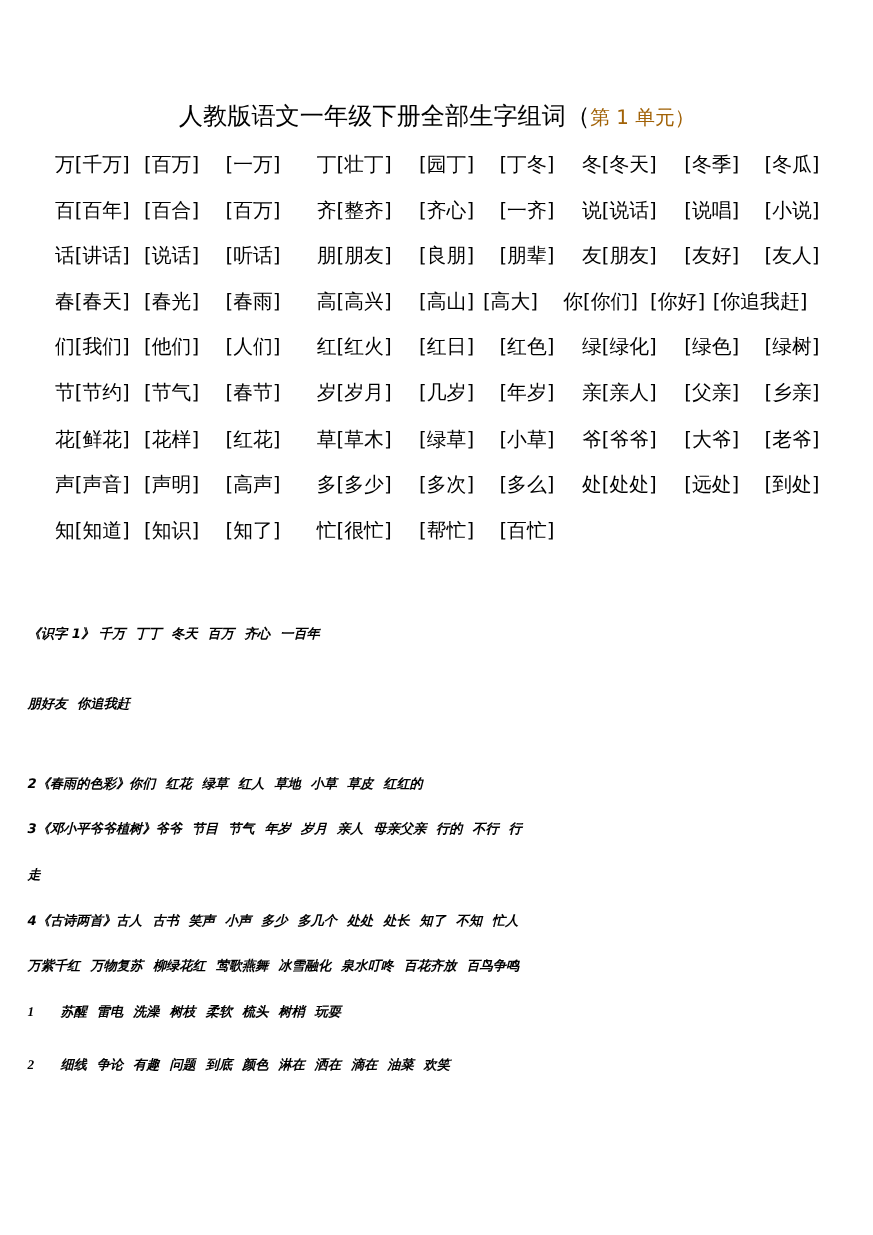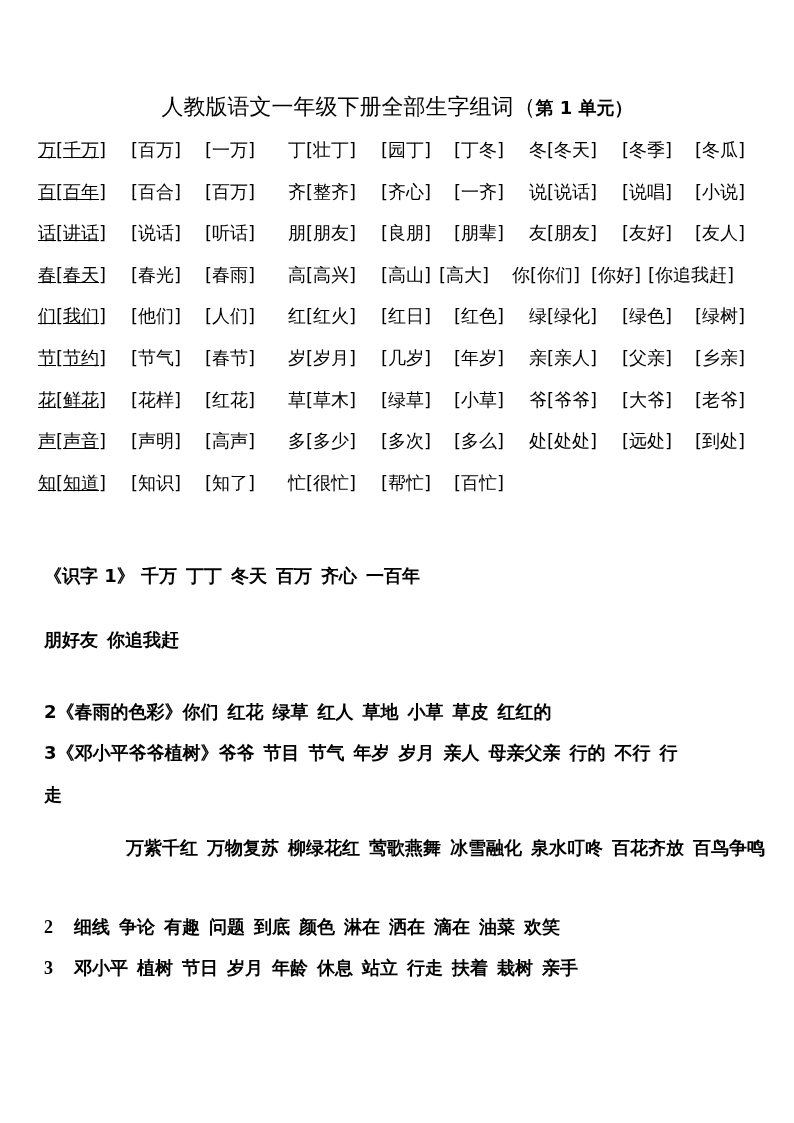--- a/index.html
+++ b/index.html
@@ -19,63 +19,64 @@
       position: absolute;
       left: 0;
       top: 92px;
       width: 794px;
       text-align: center;
       font-size: 22px;
       line-height: 30px;
       letter-spacing: 0px;
     }
     .title .accent {
-      color: #000000;
-      font-weight: bold;
+      color: #a16207;
+      font-weight: normal;
       font-size: 18px;
     }
     .grid {
       position: absolute;
       left: 38px;
       top: 135px;
       width: 720px;
     }
     .grid-row {
       height: 41.6px;
       position: relative;
       font-size: 18px;
       line-height: 30px;
       white-space: nowrap;
     }
     .cell {
       position: absolute;
       top: 0;
     }
-    .c0 { left: 0px; text-decoration: underline; }
+    .c0 { left: 12px; }
     .c1 { left: 93px; }
     .c2 { left: 167px; }
     .c3 { left: 250px; }
     .c4 { left: 343px; }
     .c5 { left: 416px; }
     .c6 { left: 491px; }
     .c7 { left: 584px; }
     .c8 { left: 657px; }
     
     .tight .c5 { left: 401px; }
     .tight .c6 { left: 474px; }
     .tight .c7 { left: 553px; }
     .tight .c8 { left: 610px; }
 
     .section {
       position: absolute;
-      left: 44px;
+      left: 25px;
       width: 730px;
-      font-size: 18px;
+      font-size: 12px;
       line-height: 30px;
       white-space: nowrap;
+      font-style: italic;
     }
     .bold { font-weight: bold; }
     .w { margin-right: 9px; }
     .sub-num {
       display: inline-block;
       width: 30px;
       font-family: "Liberation Serif", "DejaVu Serif", serif;
       font-weight: bold;
     }
   </style>
@@ -203,21 +204,24 @@
 <div class="section bold" style="top:738px;">
   <div>
     <span>3《邓小平爷爷植树》</span><span><span class="w">爷爷</span><span class="w">节目</span><span class="w">节气</span><span class="w">年岁</span><span class="w">岁月</span><span class="w">亲人</span><span class="w">母亲父亲</span><span class="w">行的</span><span class="w">不行</span><span class="w">行</span></span>
   </div>
   <div style="margin-top:12px;">
     <span><span class="w">走</span></span>
   </div>
 </div>
 
 <div class="section bold" style="top:822px;">
-  <div style="margin-top:11px;text-align:right;">
+  <div>
+    <span>4《古诗两首》</span><span><span class="w">古人</span><span class="w">古书</span><span class="w">笑声</span><span class="w">小声</span><span class="w">多少</span><span class="w">多几个</span><span class="w">处处</span><span class="w">处长</span><span class="w">知了</span><span class="w">不知</span><span class="w">忙人</span></span>
+  </div>
+  <div style="margin-top:11px;">
     <span><span class="w">万紫千红</span><span class="w">万物复苏</span><span class="w">柳绿花红</span><span class="w">莺歌燕舞</span><span class="w">冰雪融化</span><span class="w">泉水叮咚</span><span class="w">百花齐放</span><span class="w">百鸟争鸣</span></span>
   </div>
 </div>
 
 <div class="section bold" style="top:905px;" id="reading">
-    <div style="margin-top: 7px;"><span class="sub-num">2</span><span class="w">细线</span><span class="w">争论</span><span class="w">有趣</span><span class="w">问题</span><span class="w">到底</span><span class="w">颜色</span><span class="w">淋在</span><span class="w">洒在</span><span class="w">滴在</span><span class="w">油菜</span><span class="w">欢笑</span></div>
-    <div style="margin-top: 11px;"><span class="sub-num">3</span><span class="w">邓小平</span><span class="w">植树</span><span class="w">节日</span><span class="w">岁月</span><span class="w">年龄</span><span class="w">休息</span><span class="w">站立</span><span class="w">行走</span><span class="w">扶着</span><span class="w">栽树</span><span class="w">亲手</span></div>
+    <div><span class="sub-num">1</span><span class="w">苏醒</span><span class="w">雷电</span><span class="w">洗澡</span><span class="w">树枝</span><span class="w">柔软</span><span class="w">梳头</span><span class="w">树梢</span><span class="w">玩耍</span></div>
+    <div style="margin-top: 18px;"><span class="sub-num">2</span><span class="w">细线</span><span class="w">争论</span><span class="w">有趣</span><span class="w">问题</span><span class="w">到底</span><span class="w">颜色</span><span class="w">淋在</span><span class="w">洒在</span><span class="w">滴在</span><span class="w">油菜</span><span class="w">欢笑</span></div>
   </div>
 
 </body></html>

